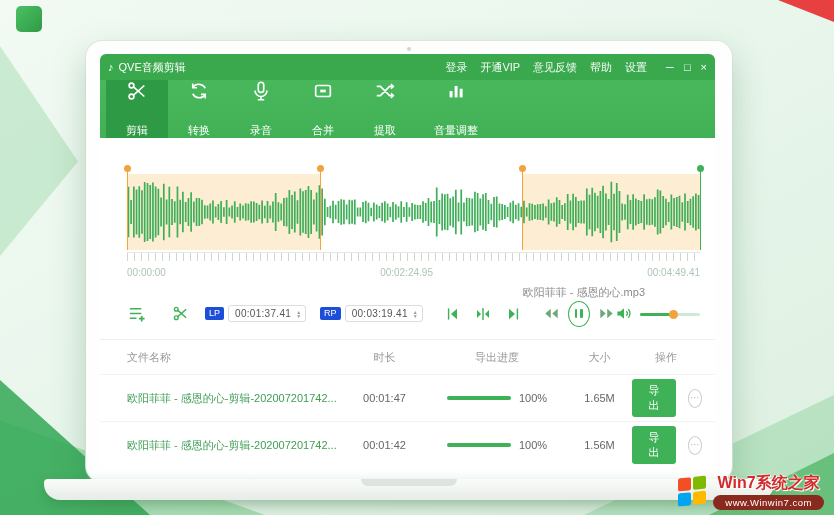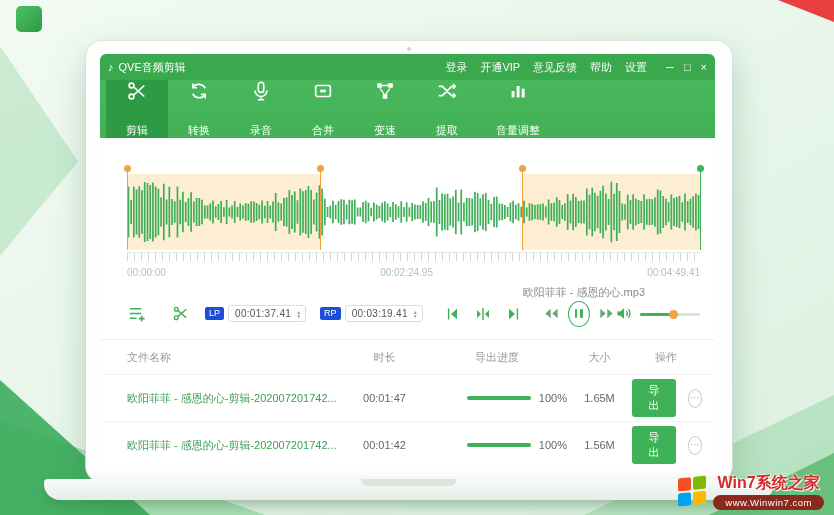--- a/index.html
+++ b/index.html
@@ -96,21 +96,21 @@
     background:#f2a33c}
   
   .tablewrap{border-top:1px solid #efefef;margin-top:12px;flex:1}
   .thead,.trow{display:grid;grid-template-columns:215px 85px 140px 65px 1fr;
     align-items:center;padding:0 15px 0 27px}
   .thead{height:34px;color:#999;font-size:11px}
   .trow{height:46px;border-top:1px solid #f3f3f3}
   .c-center{text-align:center}
   .c-name{color:#3f9e55;overflow:hidden;white-space:nowrap;text-overflow:ellipsis;cursor:pointer}
   .c-dur,.c-size{color:#666;text-align:center}
-  .c-prog{display:flex;align-items:center;justify-content:flex-end;gap:8px;color:#666}
+  .c-prog{display:flex;align-items:center;justify-content:center;gap:8px;color:#666}
   .ptrack{position:relative;width:64px;height:4px;border-radius:2px;background:#e2f0e5;display:inline-block}
   .pfill{position:absolute;left:0;top:0;height:4px;border-radius:2px;background:#3fb257;display:block}
   .c-act{display:flex;align-items:center;justify-content:center;gap:12px}
   .exportbtn{background:#3fb257;color:#fff;border:none;border-radius:3px;font-size:11px;
     padding:4px 14px;cursor:pointer;font-family:inherit}
   .more{width:17px;height:17px;border:1px solid #ccc;border-radius:50%;color:#bbb;
     display:flex;align-items:center;justify-content:center;font-size:10px;cursor:pointer;line-height:1}
   
   .watermark{position:absolute;right:10px;bottom:5px;z-index:10;display:flex;align-items:center;gap:5px}
   .flag{width:30px;height:30px;display:grid;grid-template-columns:13px 13px;
@@ -192,31 +192,20 @@
           <span class="tlabel">录音</span>
         </div>
         <div class="tab">
           <span class="ticon">
             <svg width="22" height="22" viewBox="0 0 24 24" fill="none" stroke="#fff" stroke-width="1.8">
               <rect x="4" y="6" width="16" height="12" rx="2"></rect>
               <rect x="9" y="10.5" width="6" height="3" fill="#fff" stroke="none"></rect>
               </svg>
           </span>
           <span class="tlabel">合并</span>
-        </div>
-        <div class="tab">
-          <span class="ticon">
-            <svg width="22" height="22" viewBox="0 0 24 24" fill="none" stroke="#fff" stroke-width="1.4">
-              <rect x="3.5" y="3.5" width="5" height="5" fill="#fff" stroke="none"></rect>
-              <rect x="15.5" y="3.5" width="5" height="5" fill="#fff" stroke="none"></rect>
-              <rect x="9.5" y="15.5" width="5" height="5" fill="#fff" stroke="none"></rect>
-              <path d="M8.5 6h7 M6.5 9l4.5 6.5 M17.5 9 13 15.5"></path>
-              </svg>
-          </span>
-          <span class="tlabel">变速</span>
         </div>
         <div class="tab">
           <span class="ticon">
             <svg width="22" height="22" viewBox="0 0 24 24" fill="none" stroke="#fff" stroke-width="1.8">
               <path d="M3 7h4l10 10h4 M3 17h4l10-10h4"></path>
               <path d="M18.5 4.5 21 7l-2.5 2.5 M18.5 14.5 21 17l-2.5 2.5"></path>
               </svg>
           </span>
           <span class="tlabel">提取</span>
         </div>

